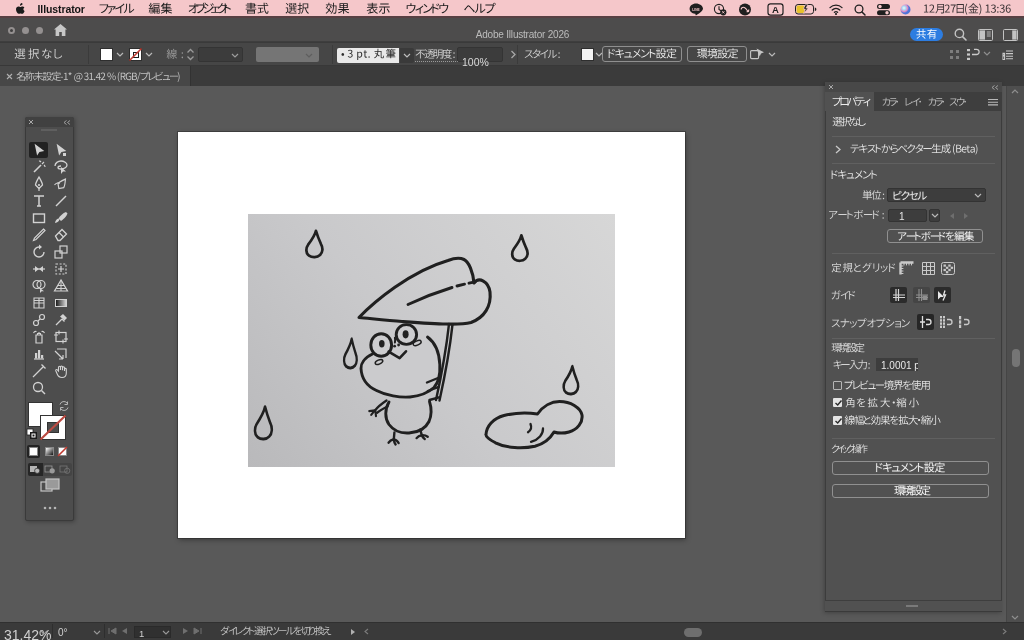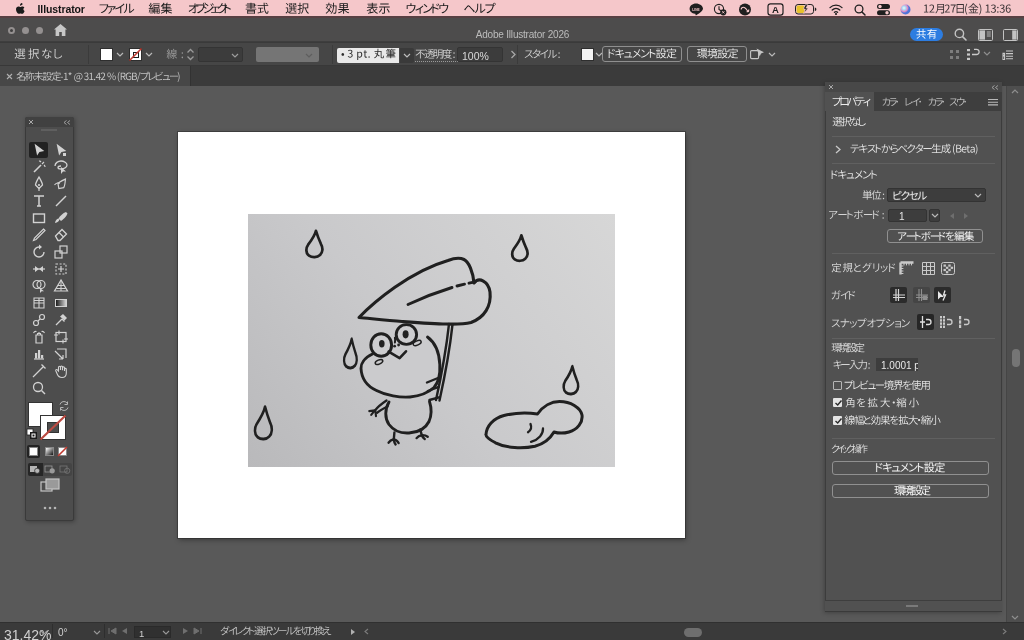--- a/index.html
+++ b/index.html
@@ -124,21 +124,21 @@
     <path d="M1 1l3 3 3-3" fill="none" stroke="#5e5e5e" stroke-width="1.2"></path>
   </svg>
 <div class="abs" style="left:332px;top:45px;width:1px;height:19px;background:#3b3b3b"></div>
 <div class="abs" style="left:337px;top:47.5px;width:62px;height:15px;background:#e9e9e9;border-radius:2px 0 0 2px"></div>
 <div class="abs" style="left:400px;top:47.5px;width:14px;height:15px;background:#3a3a3a;border-radius:0 2px 2px 0"></div>
 <svg class="abs" style="left:403px;top:53px" width="8" height="5" viewBox="0 0 8 5">
     <path d="M1 1l3 3 3-3" fill="none" stroke="#bdbdbd" stroke-width="1.2"></path>
   </svg>
 <div class="abs" style="left:415px;top:60.5px;width:45px;height:0;border-bottom:1px dotted #9a9a9a"></div>
 <div class="abs" style="left:457px;top:47px;width:46px;height:15px;background:#3c3c3c;border:1px solid #343434;border-radius:2px"></div>
-<div class="abs" style="left:462px;top:50px;font-size:10.5px;color:#d9d9d9">100%</div>
+<div class="abs" style="left:462px;top:56px;font-size:10.5px;color:#d9d9d9">100%</div>
 <svg class="abs" style="left:510px;top:50px" width="6" height="9" viewBox="0 0 6 9">
     <path d="M1.5 1l3.5 3.5L1.5 8" fill="none" stroke="#a8a8a8" stroke-width="1.3"></path>
   </svg>
 <div class="abs" style="left:517px;top:45px;width:1px;height:19px;background:#3b3b3b"></div>
 <div class="abs" style="left:581px;top:48px;width:13px;height:13px;background:#f2f2f2;border:1px solid #2e2e2e"></div>
 <svg class="abs" style="left:594.5px;top:52px" width="8" height="5" viewBox="0 0 8 5">
     <path d="M1 1l3 3 3-3" fill="none" stroke="#b9b9b9" stroke-width="1.2"></path>
   </svg>
 <div class="abs" style="left:602px;top:46px;width:80px;height:16px;border:1px solid #8f8f8f;border-radius:3px"></div>
 <div class="abs" style="left:687px;top:46px;width:60px;height:16px;border:1px solid #8f8f8f;border-radius:3px"></div>

